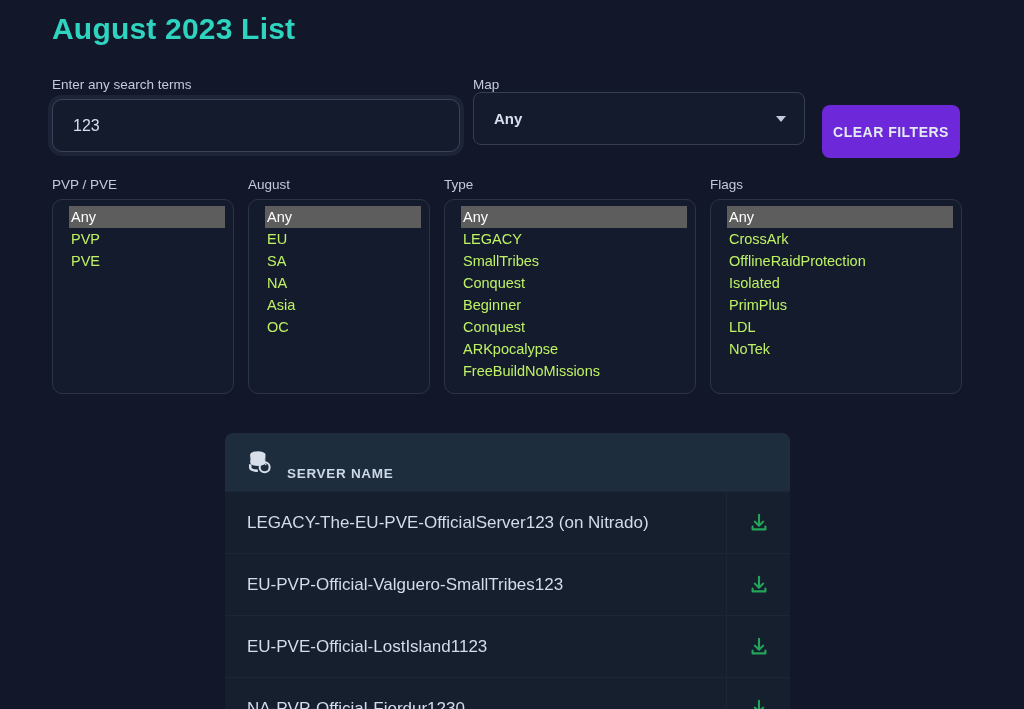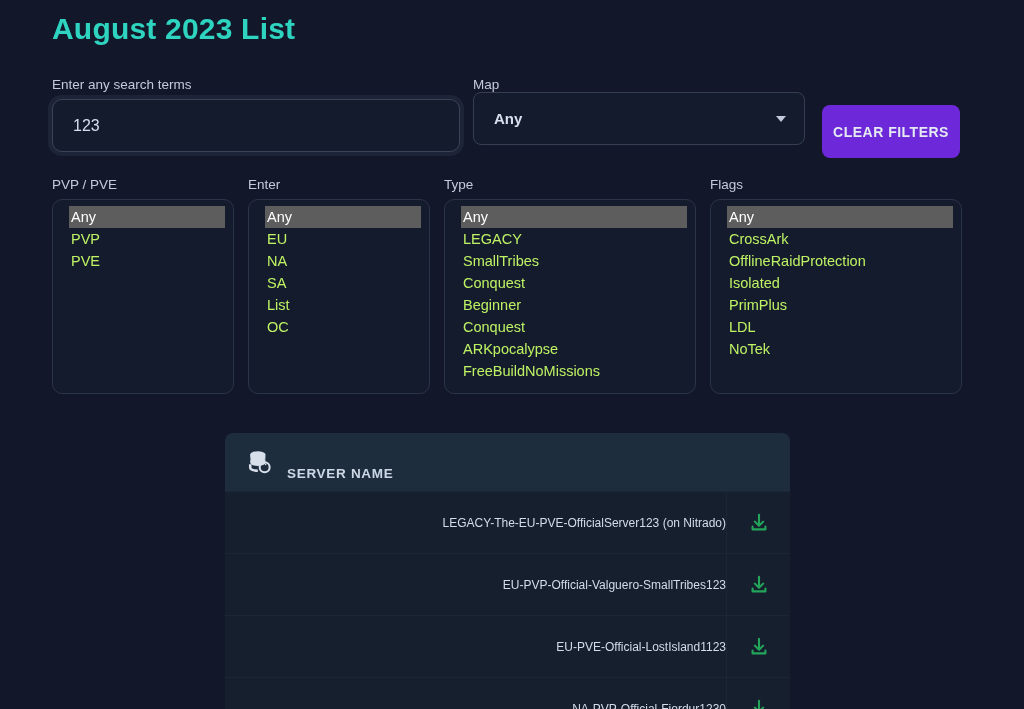--- a/index.html
+++ b/index.html
@@ -182,25 +182,24 @@
   .row {
     display: flex;
     align-items: center;
     height: 62px;
     background: #161f2e;
     border-top: 1px solid #1d2636;
   }
   .row-name {
     flex: 1;
     padding-left: 22px;
-    font-size: 12px;
+    font-size: 17px;
     color: #d3dcea;
     white-space: nowrap;
     overflow: hidden;
-    text-align: right;
   }
   .row-action {
     width: 64px;
     height: 62px;
     display: flex;
     align-items: center;
     justify-content: center;
     border-left: 1px solid #1d2636;
     cursor: pointer;
   }
@@ -231,27 +230,27 @@
   <div class="listcol" id="col-pvppve">
     <label class="field-label col-label">PVP / PVE</label>
     <div class="listbox">
         <div class="lb-item selected">Any</div>
         <div class="lb-item">PVP</div>
         <div class="lb-item">PVE</div>
       </div>
   </div>
 
   <div class="listcol" id="col-region">
-    <label class="field-label col-label">Enter</label>
+    <label class="field-label col-label">August</label>
     <div class="listbox">
         <div class="lb-item selected">Any</div>
         <div class="lb-item">EU</div>
+        <div class="lb-item">SA</div>
         <div class="lb-item">NA</div>
-        <div class="lb-item">SA</div>
-        <div class="lb-item">List</div>
+        <div class="lb-item">Asia</div>
         <div class="lb-item">OC</div>
       </div>
   </div>
 
   <div class="listcol" id="col-type">
     <label class="field-label col-label">Type</label>
     <div class="listbox">
         <div class="lb-item selected">Any</div>
         <div class="lb-item">LEGACY</div>
         <div class="lb-item">SmallTribes</div>

